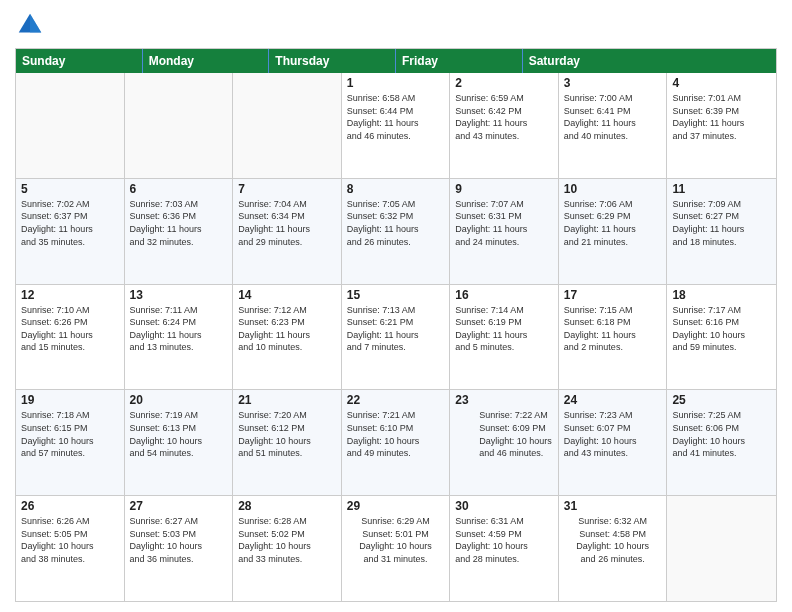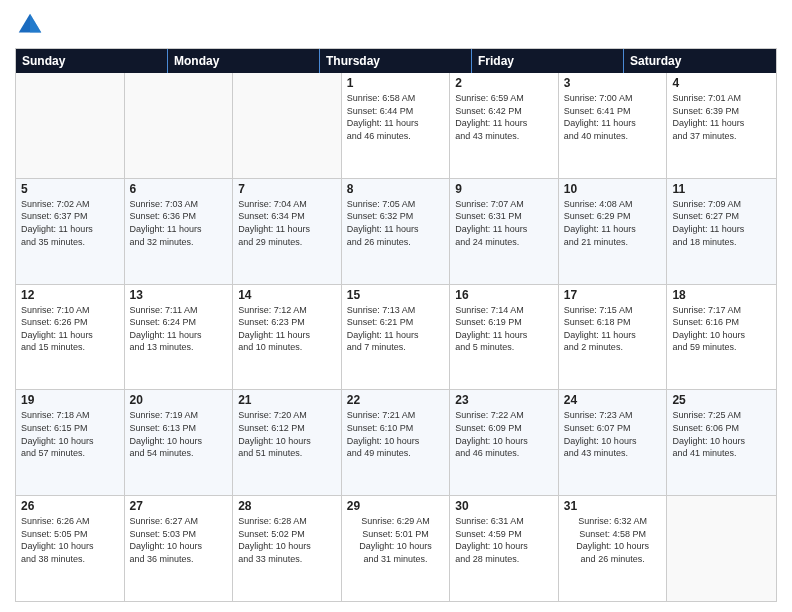--- a/index.html
+++ b/index.html
@@ -53,22 +53,22 @@
       color: #555;
     }
     .calendar {
       flex: 1;
       display: flex;
       flex-direction: column;
       border: 1px solid #ccc;
     }
     .cal-header-row {
       display: grid;
-      grid-template-columns: repeat(5, 1fr);
-      background-color: #0f172a;
+      grid-template-columns: repeat(6, 1fr);
+      background-color: #15803d;
     }
     .cal-header-cell {
       color: #fff;
       font-size: 12px;
       font-weight: bold;
       padding: 5px 6px;
       text-align: left;
       border-right: 1px solid #4a8ad5;
     }
     .cal-header-cell:last-child { border-right: none; }
@@ -202,21 +202,21 @@
           </div>
           <div class="cal-cell">
             <div class="day-number">9</div>
             <div class="day-info" style="white-space: pre-line;">Sunrise: 7:07 AM
 Sunset: 6:31 PM
 Daylight: 11 hours
 and 24 minutes.</div>
           </div>
           <div class="cal-cell">
             <div class="day-number">10</div>
-            <div class="day-info" style="white-space: pre-line;">Sunrise: 4:08 AM
+            <div class="day-info" style="white-space: pre-line;">Sunrise: 7:06 AM
 Sunset: 6:29 PM
 Daylight: 11 hours
 and 21 minutes.</div>
           </div>
           <div class="cal-cell">
             <div class="day-number">11</div>
             <div class="day-info" style="white-space: pre-line;">Sunrise: 7:09 AM
 Sunset: 6:27 PM
 Daylight: 11 hours
 and 18 minutes.</div>
@@ -297,21 +297,21 @@
           </div>
           <div class="cal-cell">
             <div class="day-number">22</div>
             <div class="day-info" style="white-space: pre-line;">Sunrise: 7:21 AM
 Sunset: 6:10 PM
 Daylight: 10 hours
 and 49 minutes.</div>
           </div>
           <div class="cal-cell">
             <div class="day-number">23</div>
-            <div class="day-info" style="white-space: pre-line;">Sunrise: 7:22 AM
+            <div class="day-info" style="white-space: pre-line; margin-left: 24px;">Sunrise: 7:22 AM
 Sunset: 6:09 PM
 Daylight: 10 hours
 and 46 minutes.</div>
           </div>
           <div class="cal-cell">
             <div class="day-number">24</div>
             <div class="day-info" style="white-space: pre-line;">Sunrise: 7:23 AM
 Sunset: 6:07 PM
 Daylight: 10 hours
 and 43 minutes.</div>

